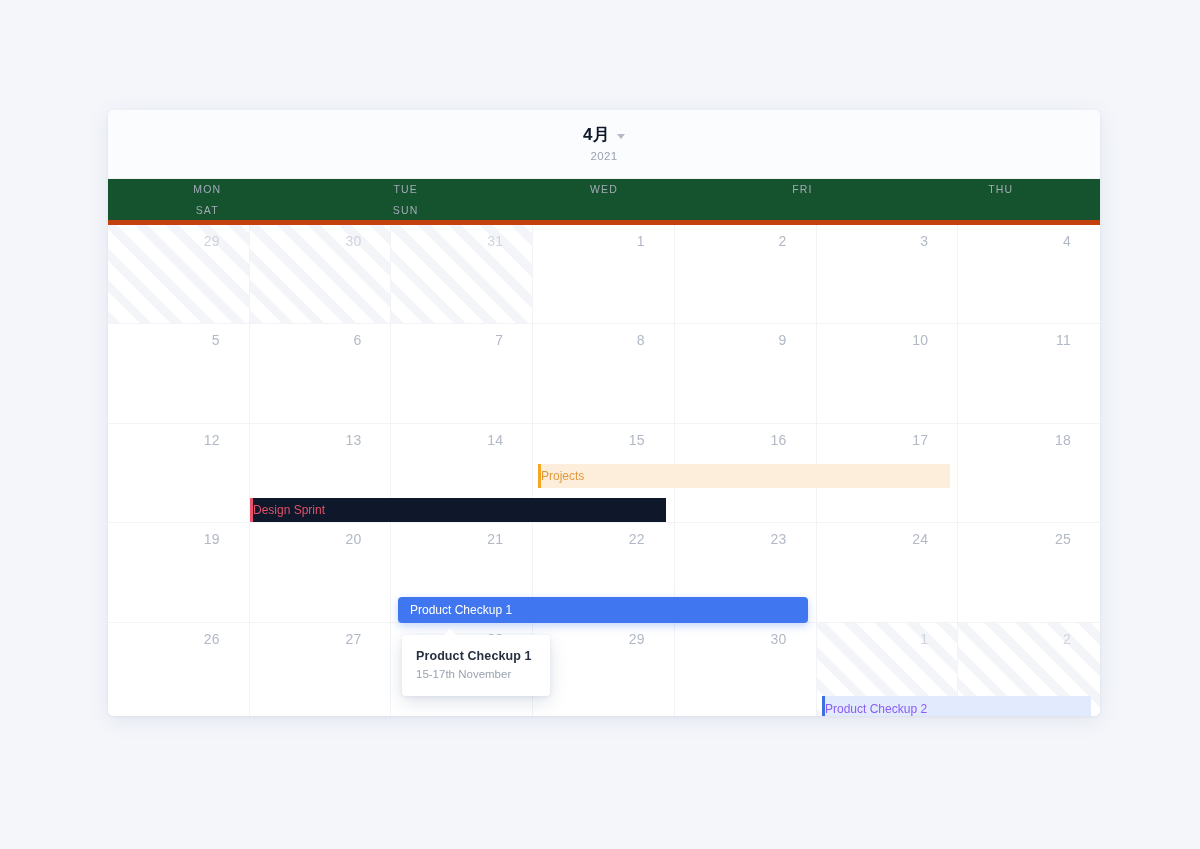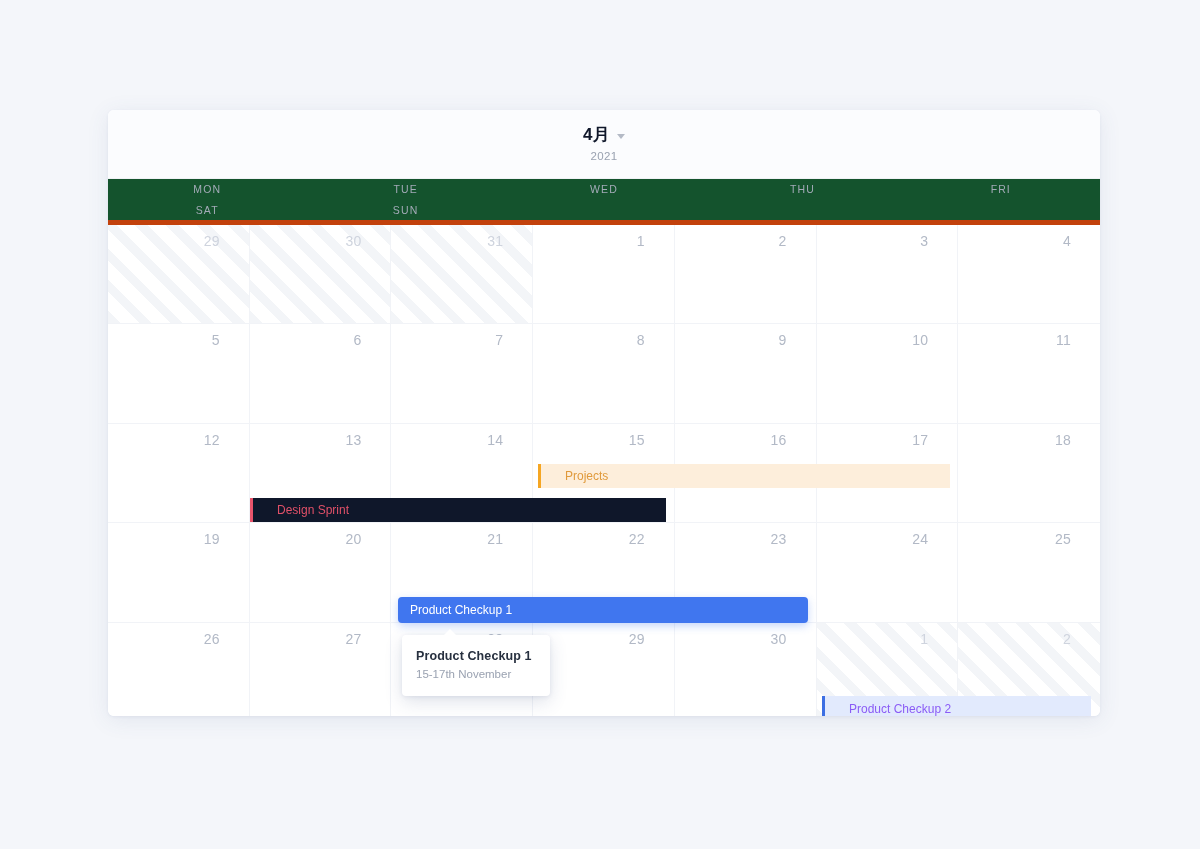--- a/index.html
+++ b/index.html
@@ -135,21 +135,21 @@
     font-size: 12px;
     pointer-events: auto;
     cursor: pointer;
   }
   .event .event-accent {
     width: 3px;
     align-self: stretch;
     flex: 0 0 3px;
   }
   .event .event-title {
-    padding-left: 24px;
+    padding-left: 0;
     white-space: nowrap;
     overflow: hidden;
     text-overflow: ellipsis;
   }
 
   .event-projects {
     background: #fdeedb;
   }
   .event-projects .event-accent { background: #f5a623; }
   .event-projects .event-title { color: #e09a3c; }
@@ -221,22 +221,22 @@
       <span id="month-label">4月</span>
       <span id="month-caret"></span>
     </div>
     <div id="year-label">2021</div>
   </div>
 
   <div id="weekday-row">
       <div class="weekday-cell">MON</div>
       <div class="weekday-cell">TUE</div>
       <div class="weekday-cell">WED</div>
+      <div class="weekday-cell">FRI</div>
       <div class="weekday-cell">THU</div>
-      <div class="weekday-cell">FRI</div>
       <div class="weekday-cell">SAT</div>
       <div class="weekday-cell">SUN</div>
     </div>
 
   <div id="day-grid">
     <div class="day-cell out-of-month">
         <div class="day-number">29</div>
       </div>
       <div class="day-cell out-of-month">
         <div class="day-number">30</div>

